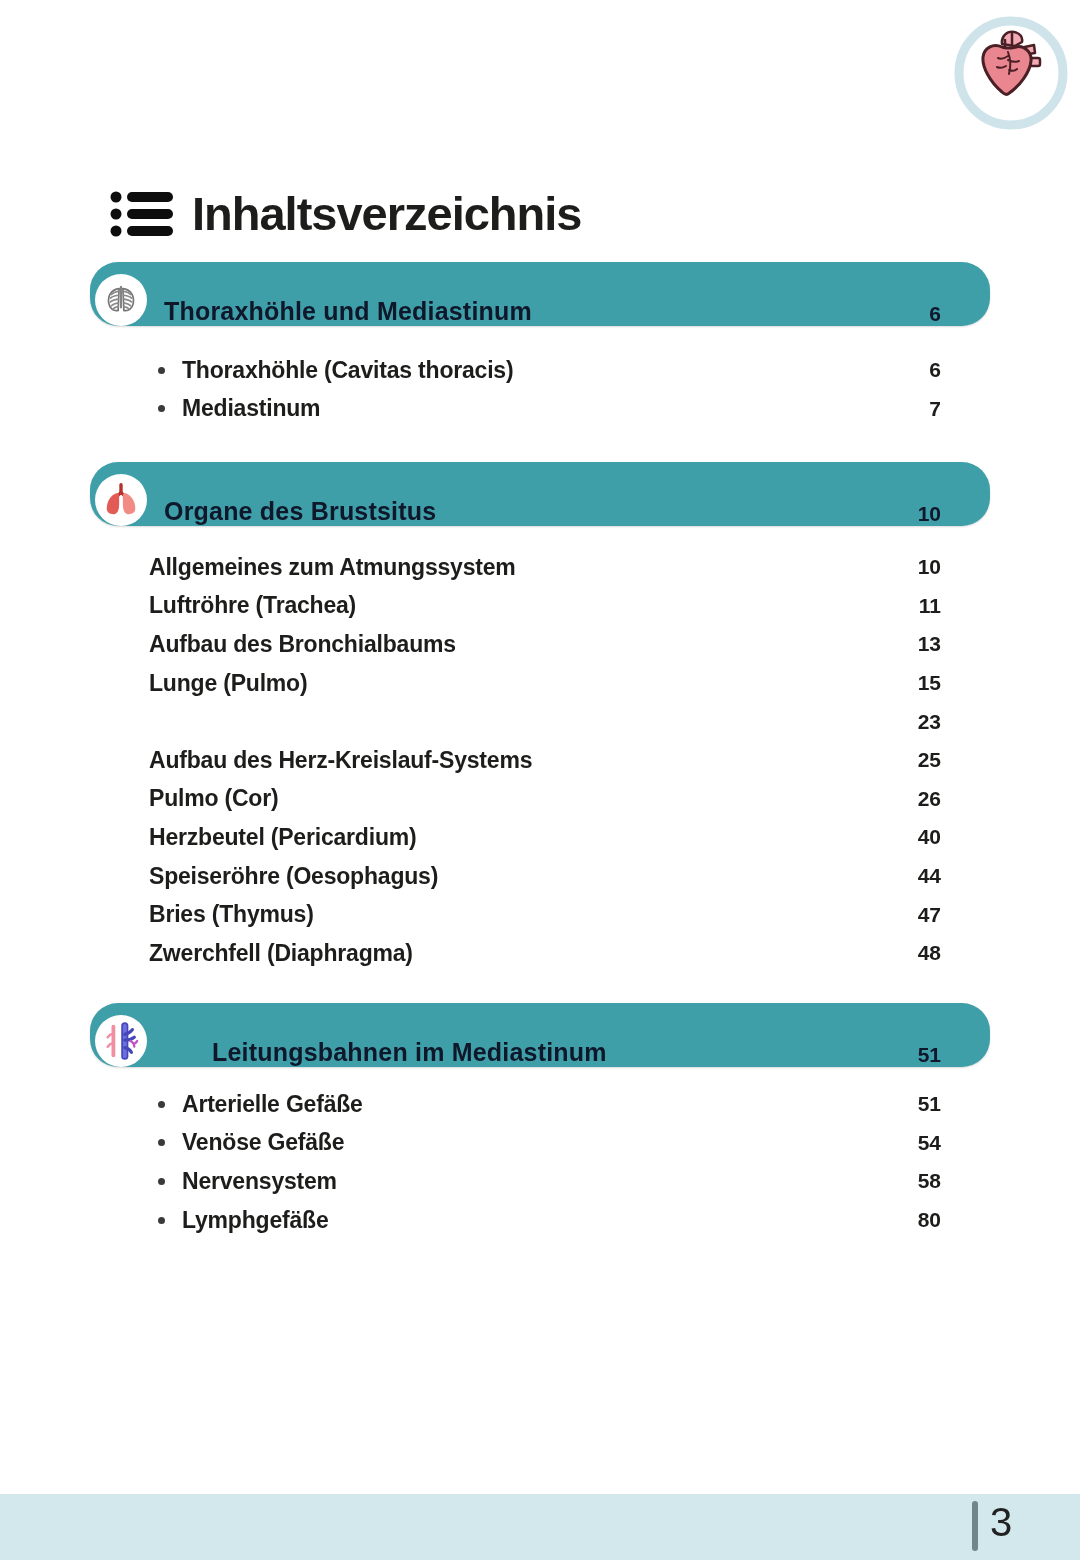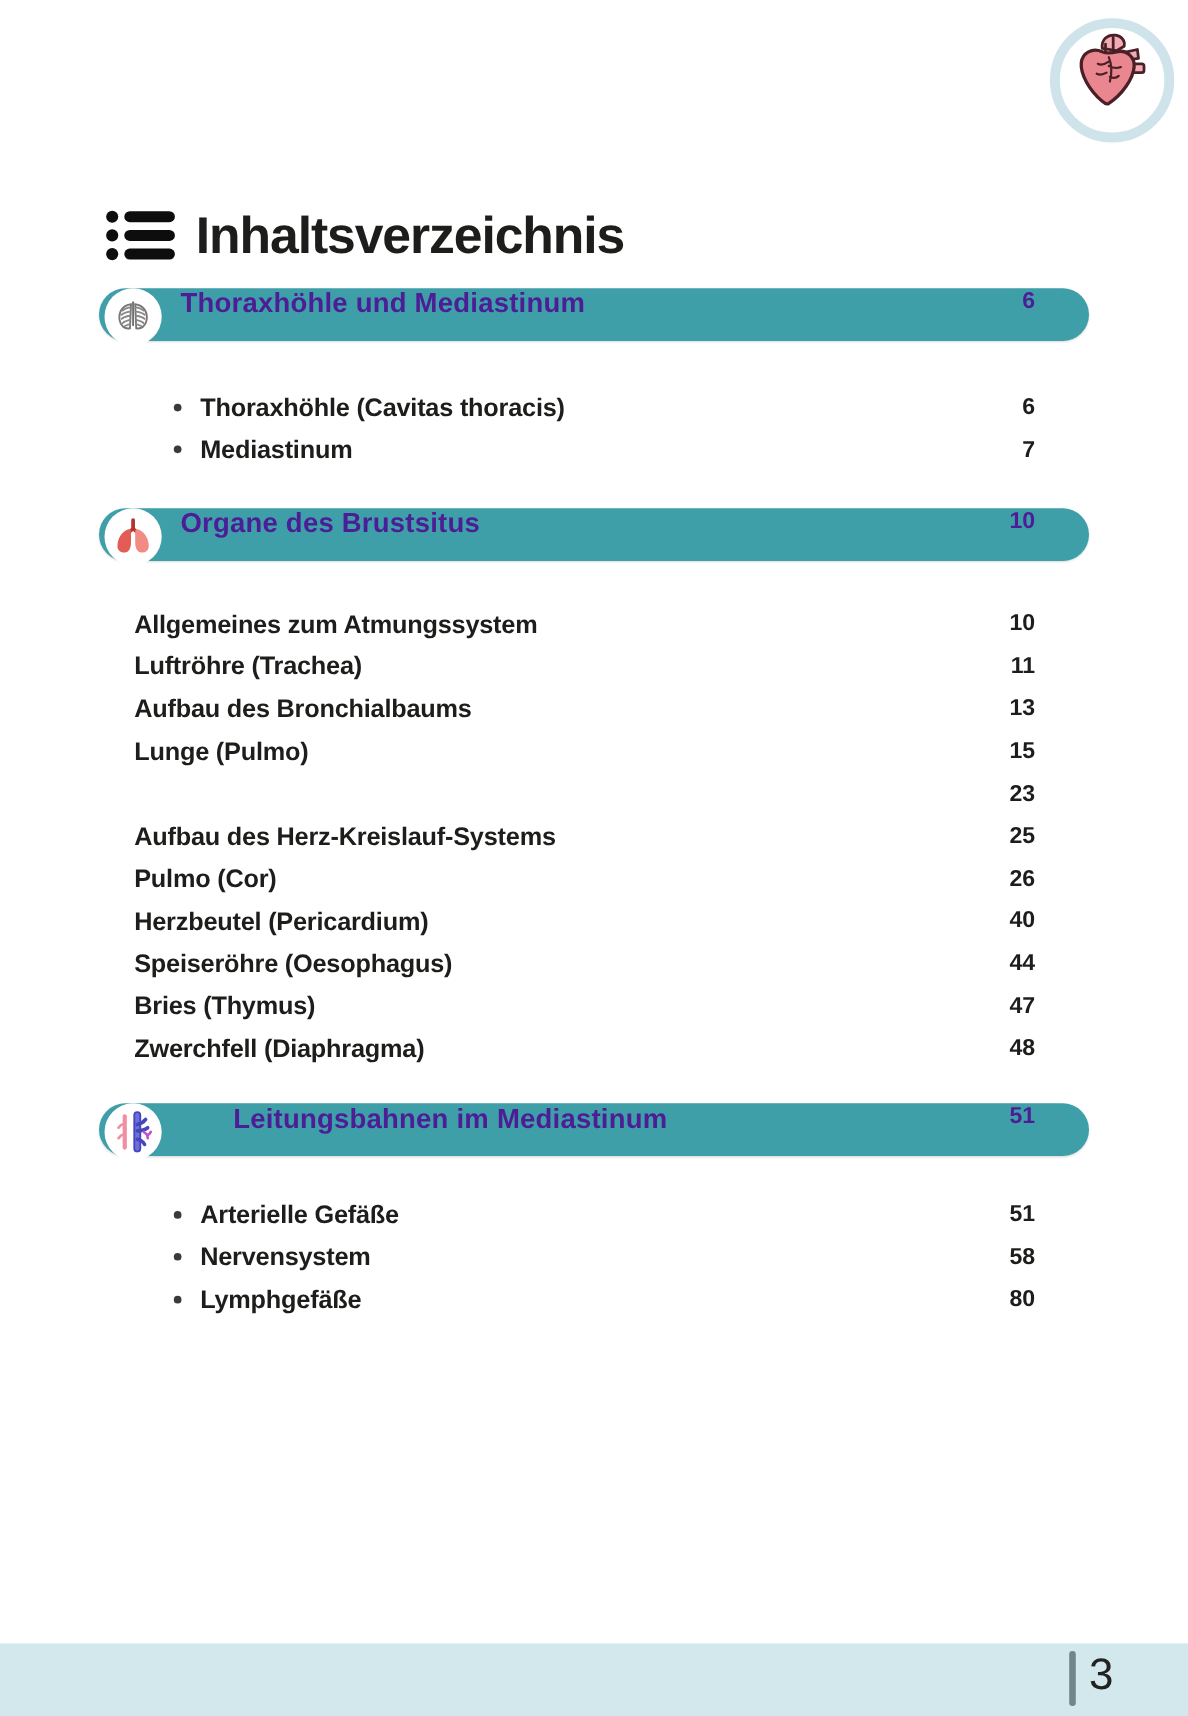--- a/index.html
+++ b/index.html
@@ -5,28 +5,28 @@
   html,body{margin:0;padding:0;background:#ffffff;}
   .page{
     position:relative;width:1080px;height:1560px;background:#ffffff;overflow:hidden;
     font-family:"Liberation Sans","DejaVu Sans",sans-serif;color:#1d1d1b;
   }
 
   
   .badge{position:absolute;top:14px;left:952px;width:118px;height:118px;}
 
   
-  .title-row{position:absolute;top:186px;left:96px;display:flex;align-items:center;gap:18px;}
+  .title-row{position:absolute;top:186px;left:110px;display:flex;align-items:center;gap:18px;}
   .title-icon{display:flex;align-items:center;}
   .title-text{font-size:47px;font-weight:bold;letter-spacing:-1px;}
 
   
   .bar{
-    position:absolute;left:90px;width:900px;height:48px;background:#3f9fa9;
-    border-radius:28px;display:flex;align-items:flex-start;color:#4c1d95;
+    position:absolute;left:90px;width:900px;height:64px;background:#3f9fa9;
+    border-radius:28px;display:flex;align-items:flex-end;color:#0f172a;
     box-shadow:0 1px 2px rgba(0,0,0,0.15);
   }
   .icon-circle{
     width:52px;height:52px;border-radius:50%;background:#ffffff;margin-left:5px;
     display:flex;align-items:center;justify-content:center;flex:0 0 auto;
   }
   .bar-title{margin-left:17px;font-size:25px;font-weight:bold;letter-spacing:0.2px;}
   .bar-page{margin-left:auto;margin-right:49px;font-size:21px;font-weight:bold;}
 
   #bar1{top:262px;}
@@ -34,21 +34,21 @@
   #bar3{top:1003px;gap:48px;}
 
   
   .list{position:absolute;left:90px;width:900px;}
   #list1{top:351px;}
   #list2{top:548px;}
   #list3{top:1085px;}
   .row{display:flex;align-items:center;height:38.6px;padding-right:49px;}
   .bullet{width:7px;height:7px;border-radius:50%;background:#3a3a3a;margin:0 17px 0 68px;flex:0 0 auto;}
   .row .label{font-size:23px;font-weight:bold;letter-spacing:-0.2px;}
-  .plain .row .label{margin-left:32px;}
+  .plain .row .label{margin-left:59px;}
   .row .pagenum{margin-left:auto;font-size:21px;font-weight:bold;}
 
   
   .footer{position:absolute;left:0;top:1494px;width:1080px;height:66px;background:#d3e8ed;}
   .footer-divider{position:absolute;left:972px;top:7px;width:6px;height:50px;background:#70868d;border-radius:3px;}
   .footer-page{position:absolute;left:990px;top:6px;font-size:40px;color:#222222;}
 
   svg{display:block;}
 </style>
 </head>
@@ -195,20 +195,25 @@
   </div>
 
   <div class="list bulleted" id="list3">
     <div class="row">
       <span class="bullet"></span>
       <span class="label">Arterielle Gefäße</span>
       <span class="pagenum">51</span>
     </div>
     <div class="row">
       <span class="bullet"></span>
+      <span class="label">Venöse Gefäße</span>
+      <span class="pagenum">54</span>
+    </div>
+    <div class="row">
+      <span class="bullet"></span>
       <span class="label">Nervensystem</span>
       <span class="pagenum">58</span>
     </div>
     <div class="row">
       <span class="bullet"></span>
       <span class="label">Lymphgefäße</span>
       <span class="pagenum">80</span>
     </div>
   </div>
 

